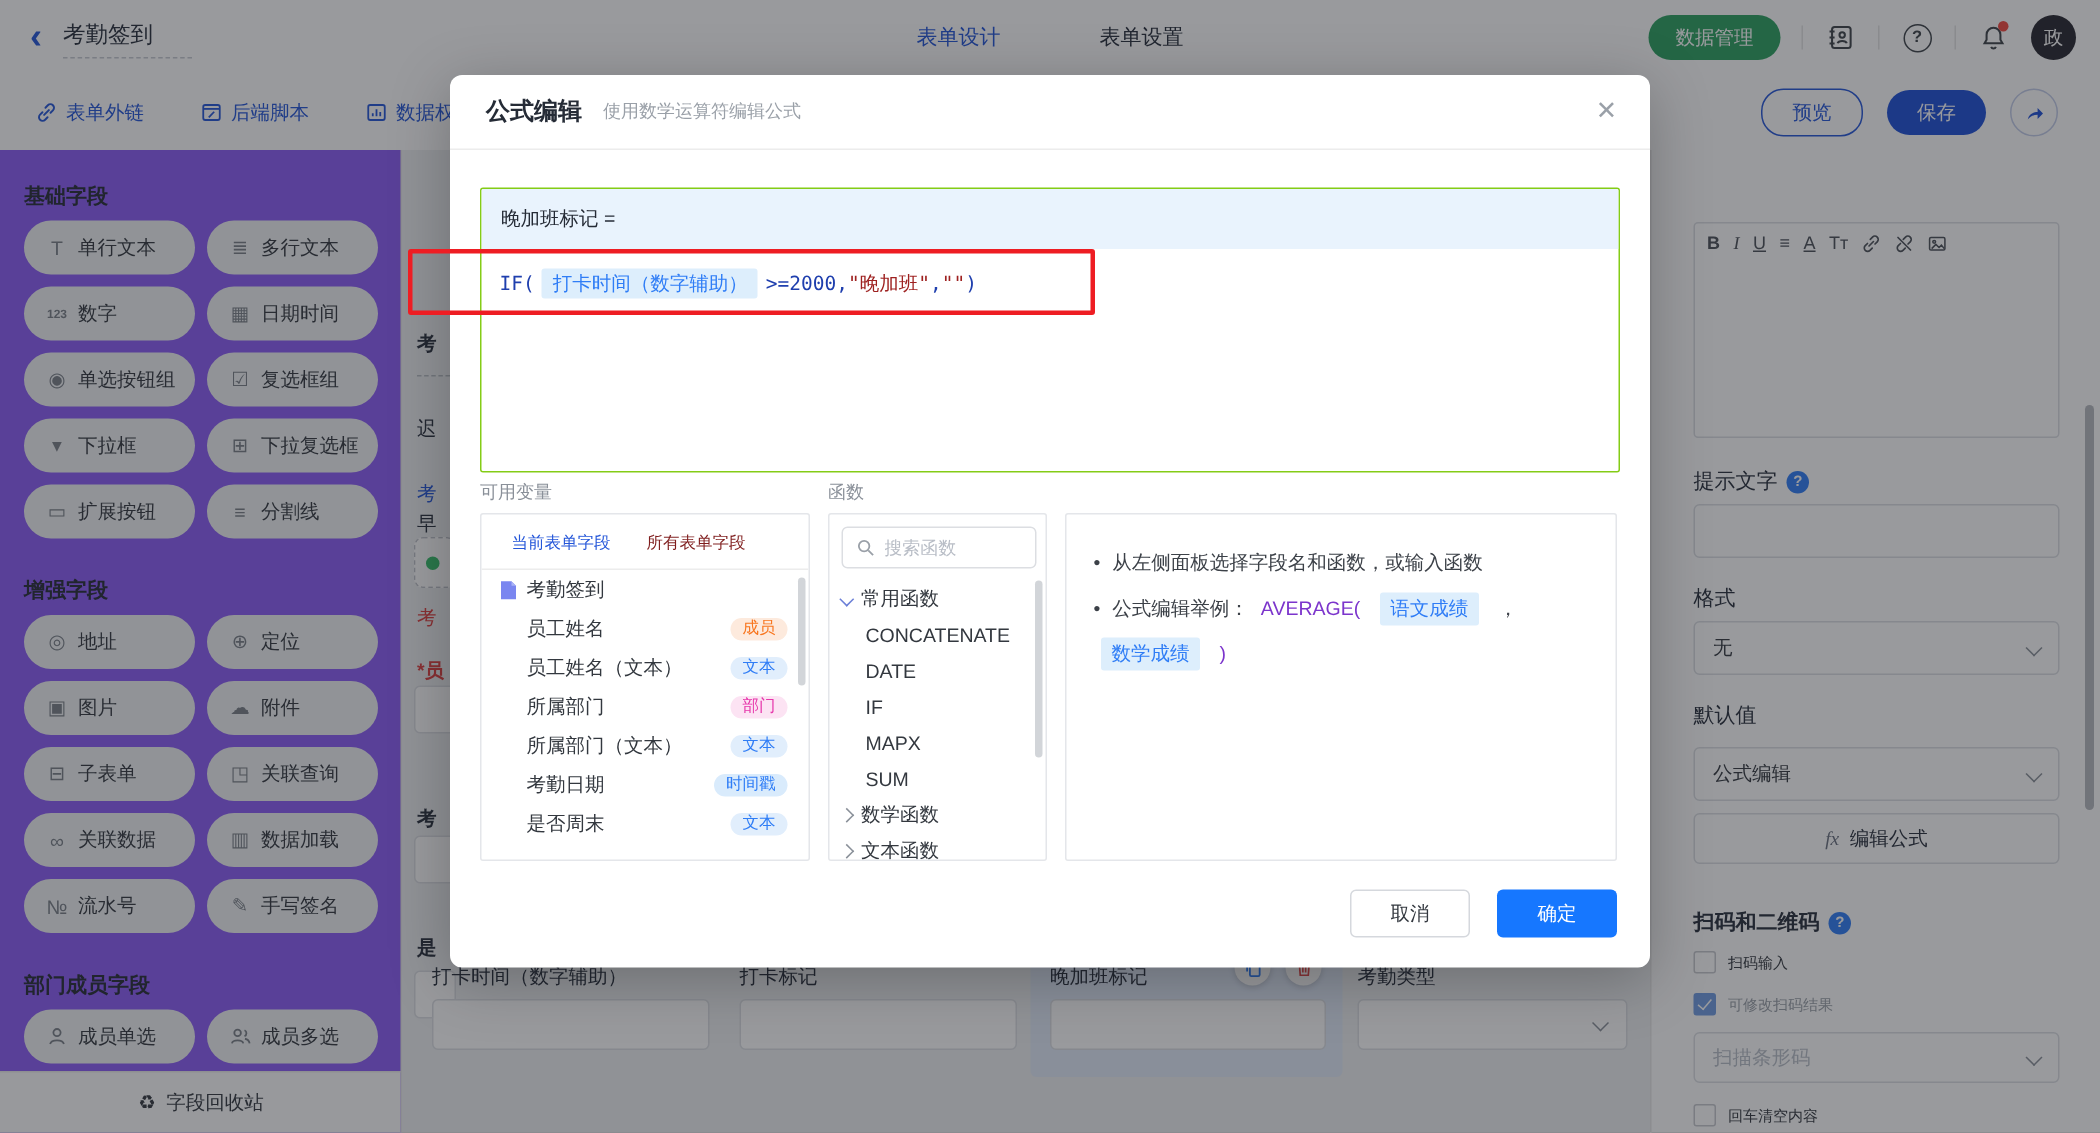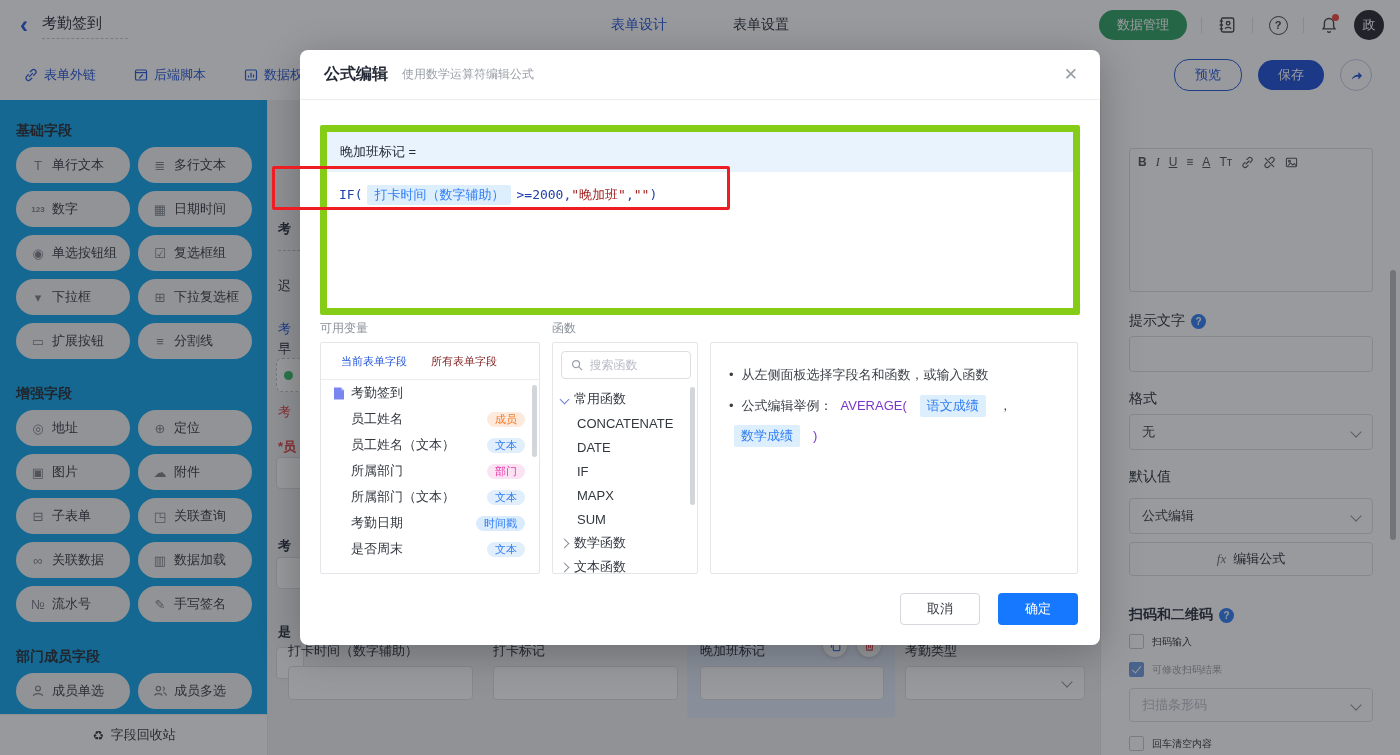--- a/index.html
+++ b/index.html
@@ -30,21 +30,21 @@
   .tbar-links{position:absolute;left:24px;top:0;height:50px;display:flex;align-items:center;gap:38px;}
   .tlink{display:flex;align-items:center;gap:6px;color:#2456d9;font-size:13px;cursor:pointer;}
   .tbar-right{position:absolute;right:28px;top:0;height:50px;display:flex;align-items:center;gap:16px;}
   .btn-preview{width:66px;height:30px;border-radius:15px;border:1px solid #2456d9;color:#2456d9;font-size:13px;
                display:flex;align-items:center;justify-content:center;background:#fff;cursor:pointer;}
   .btn-save{width:66px;height:30px;border-radius:15px;background:#1c4fd8;color:#fff;font-size:13px;
             display:flex;align-items:center;justify-content:center;cursor:pointer;}
   .share-circ{width:30px;height:30px;border-radius:50%;border:1px solid #c3cde9;display:flex;align-items:center;justify-content:center;cursor:pointer;}
 
   
-  .lsb{position:absolute;left:0;top:100px;width:268px;height:655px;background:#0ea5e9;border-right:1px solid #e8e8e8;
+  .lsb{position:absolute;left:0;top:100px;width:268px;height:655px;background:#8b5cf6;border-right:1px solid #e8e8e8;
        padding:22px 16px 0 16px;box-sizing:border-box;overflow:hidden;}
   .sec-title{font-size:14px;font-weight:bold;color:#252b36;margin-bottom:7px;}
   .fgrid{display:grid;grid-template-columns:114px 114px;gap:8px;margin-bottom:26px;}
   .fld-btn{height:36px;border-radius:18px;background:#f1f3f5;display:flex;align-items:center;padding-left:13px;
            font-size:13px;color:#33383f;cursor:grab;box-sizing:border-box;}
   .fi{width:18px;margin-right:5px;color:#7a8088;font-size:13px;display:inline-flex;align-items:center;justify-content:center;flex:none;}
   .fi.small{font-size:8px;font-weight:bold;letter-spacing:0;}
   .lsb-foot{position:absolute;left:0;bottom:0;width:268px;height:40px;background:#fdfdfe;border-top:1px solid #ececec;
             display:flex;align-items:center;justify-content:center;gap:7px;font-size:13px;color:#33383f;cursor:pointer;}
 
@@ -97,21 +97,21 @@
   .app-scroll{position:absolute;right:4px;top:270px;width:6px;height:270px;border-radius:3px;background:#b7babf;}
 
   
   .overlay{position:absolute;inset:0;background:rgba(28,31,38,.45);z-index:50;}
   .modal{position:absolute;left:300px;top:50px;width:800px;height:595px;background:#fff;border-radius:8px;z-index:60;
          box-shadow:0 8px 40px rgba(0,0,0,.25);}
   .m-hdr{position:absolute;left:0;top:0;width:100%;height:50px;border-bottom:1px solid #ececec;display:flex;align-items:center;box-sizing:border-box;padding:0 24px;}
   .m-title{font-size:16px;font-weight:600;color:#252b36;}
   .m-sub{font-size:12px;color:#9aa0a8;margin-left:14px;}
   .m-close{position:absolute;right:22px;top:14px;font-size:17px;color:#9aa0a8;cursor:pointer;}
-  .f-box{position:absolute;left:20px;top:75px;width:760px;height:190px;border:7px solid #84cc16;border-radius:2px;box-sizing:border-box;overflow:hidden;}
+  .f-box{position:absolute;left:20px;top:75px;width:760px;height:190px;border:1px solid #84cc16;border-radius:2px;box-sizing:border-box;overflow:hidden;}
   .f-target{height:40px;background:#e9f3fd;display:flex;align-items:center;padding:0 13px;font-size:13px;color:#252b36;}
   .f-editor{padding:13px 12px;font-family:"DejaVu Sans Mono",monospace;font-size:13px;}
   .tk{color:#1f3fae;}
   .tk-str{color:#9e2120;}
   .tk-chip{display:inline-block;background:#ddeefc;color:#2f7df6;border-radius:2px;padding:1px 7px;margin:0 5px;
            font-family:"Liberation Sans","DejaVu Sans",sans-serif;}
   .m-lab{position:absolute;font-size:12px;color:#8a9099;}
   .panel{position:absolute;top:292px;height:232px;border:1px solid #e4e6ea;border-radius:2px;box-sizing:border-box;background:#fff;overflow:hidden;}
   .vtabs{height:36px;border-bottom:1px solid #ececec;display:flex;align-items:center;gap:24px;padding:0 20px;font-size:11px;}
   .vtab{cursor:pointer;color:#7f1d1d;}

